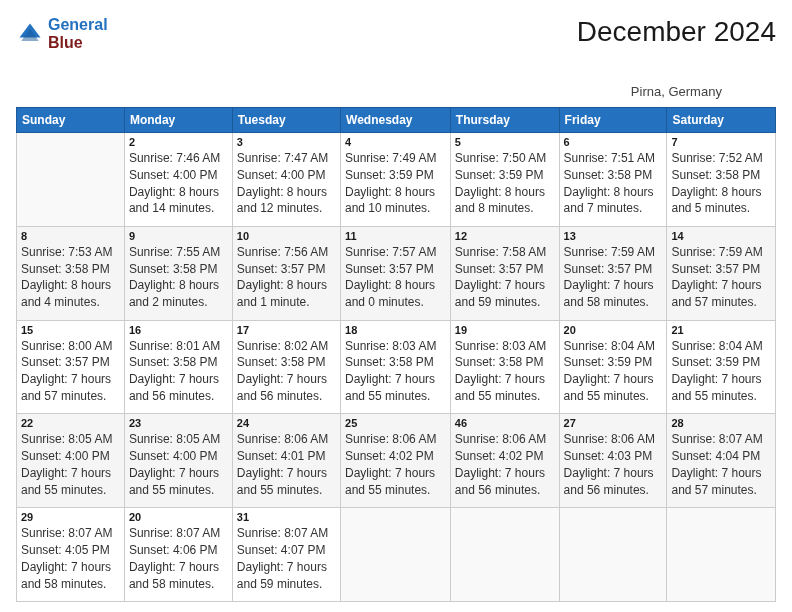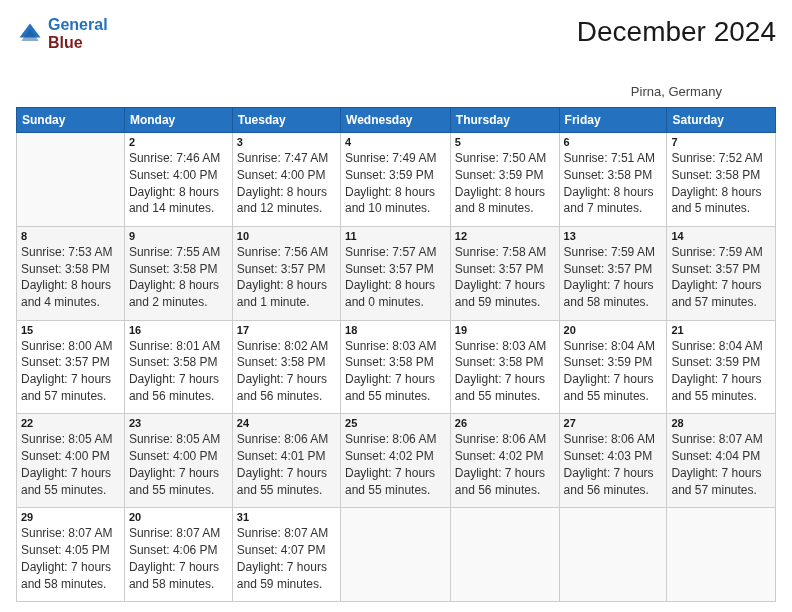--- a/index.html
+++ b/index.html
@@ -154,21 +154,21 @@
           <td><span class="day-number">18</span><span class="day-info">Sunrise: 8:03 AM<br>Sunset: 3:58 PM<br>Daylight: 7 hours<br>and 55 minutes.</span></td>
           <td><span class="day-number">19</span><span class="day-info">Sunrise: 8:03 AM<br>Sunset: 3:58 PM<br>Daylight: 7 hours<br>and 55 minutes.</span></td>
           <td><span class="day-number">20</span><span class="day-info">Sunrise: 8:04 AM<br>Sunset: 3:59 PM<br>Daylight: 7 hours<br>and 55 minutes.</span></td>
           <td><span class="day-number">21</span><span class="day-info">Sunrise: 8:04 AM<br>Sunset: 3:59 PM<br>Daylight: 7 hours<br>and 55 minutes.</span></td>
         </tr>
         <tr>
           <td><span class="day-number">22</span><span class="day-info">Sunrise: 8:05 AM<br>Sunset: 4:00 PM<br>Daylight: 7 hours<br>and 55 minutes.</span></td>
           <td><span class="day-number">23</span><span class="day-info">Sunrise: 8:05 AM<br>Sunset: 4:00 PM<br>Daylight: 7 hours<br>and 55 minutes.</span></td>
           <td><span class="day-number">24</span><span class="day-info">Sunrise: 8:06 AM<br>Sunset: 4:01 PM<br>Daylight: 7 hours<br>and 55 minutes.</span></td>
           <td><span class="day-number">25</span><span class="day-info">Sunrise: 8:06 AM<br>Sunset: 4:02 PM<br>Daylight: 7 hours<br>and 55 minutes.</span></td>
-          <td><span class="day-number">26</span><span class="day-info">Sunrise: 8:06 AM<br>Sunset: 4:02 PM<br>Daylight: 7 hours<br>and 56 minutes.</span></td>
+          <td><span class="day-number">46</span><span class="day-info">Sunrise: 8:06 AM<br>Sunset: 4:02 PM<br>Daylight: 7 hours<br>and 56 minutes.</span></td>
           <td><span class="day-number">27</span><span class="day-info">Sunrise: 8:06 AM<br>Sunset: 4:03 PM<br>Daylight: 7 hours<br>and 56 minutes.</span></td>
           <td><span class="day-number">28</span><span class="day-info">Sunrise: 8:07 AM<br>Sunset: 4:04 PM<br>Daylight: 7 hours<br>and 57 minutes.</span></td>
         </tr>
         <tr>
           <td><span class="day-number">29</span><span class="day-info">Sunrise: 8:07 AM<br>Sunset: 4:05 PM<br>Daylight: 7 hours<br>and 58 minutes.</span></td>
           <td><span class="day-number">20</span><span class="day-info">Sunrise: 8:07 AM<br>Sunset: 4:06 PM<br>Daylight: 7 hours<br>and 58 minutes.</span></td>
           <td><span class="day-number">31</span><span class="day-info">Sunrise: 8:07 AM<br>Sunset: 4:07 PM<br>Daylight: 7 hours<br>and 59 minutes.</span></td>
           <td class="empty-cell"></td>
           <td class="empty-cell"></td>
           <td class="empty-cell"></td>

